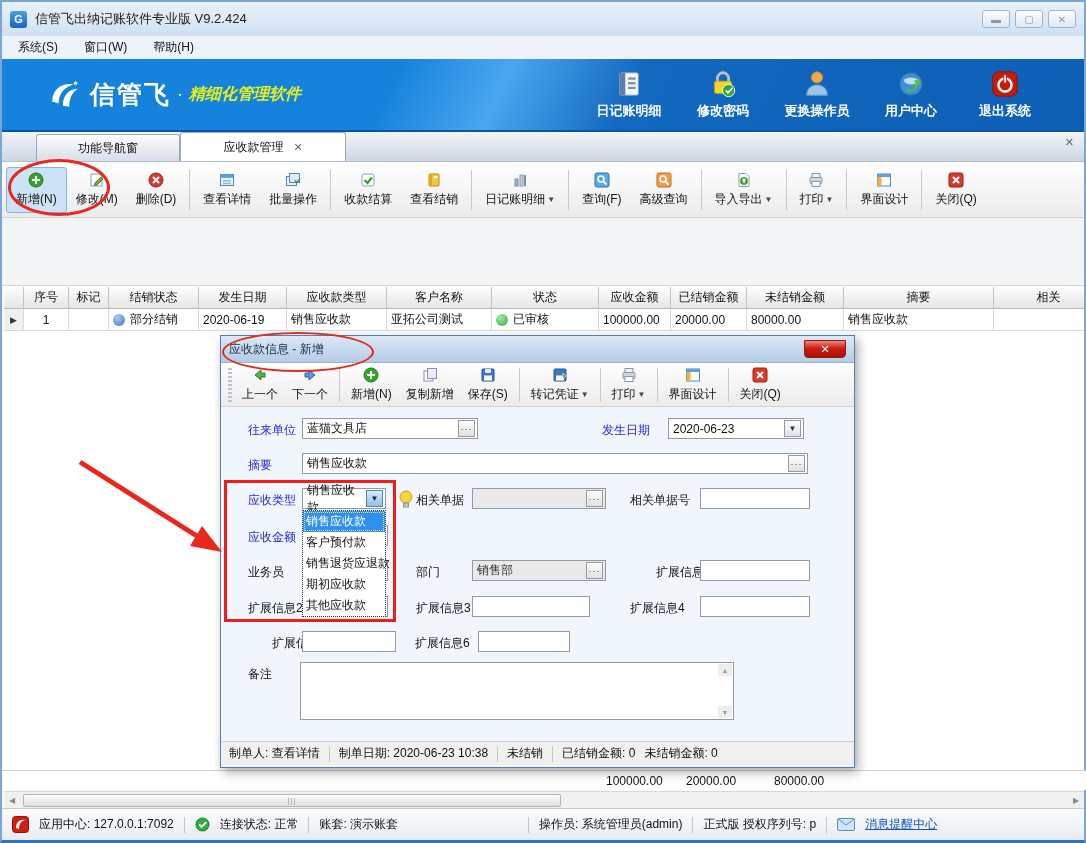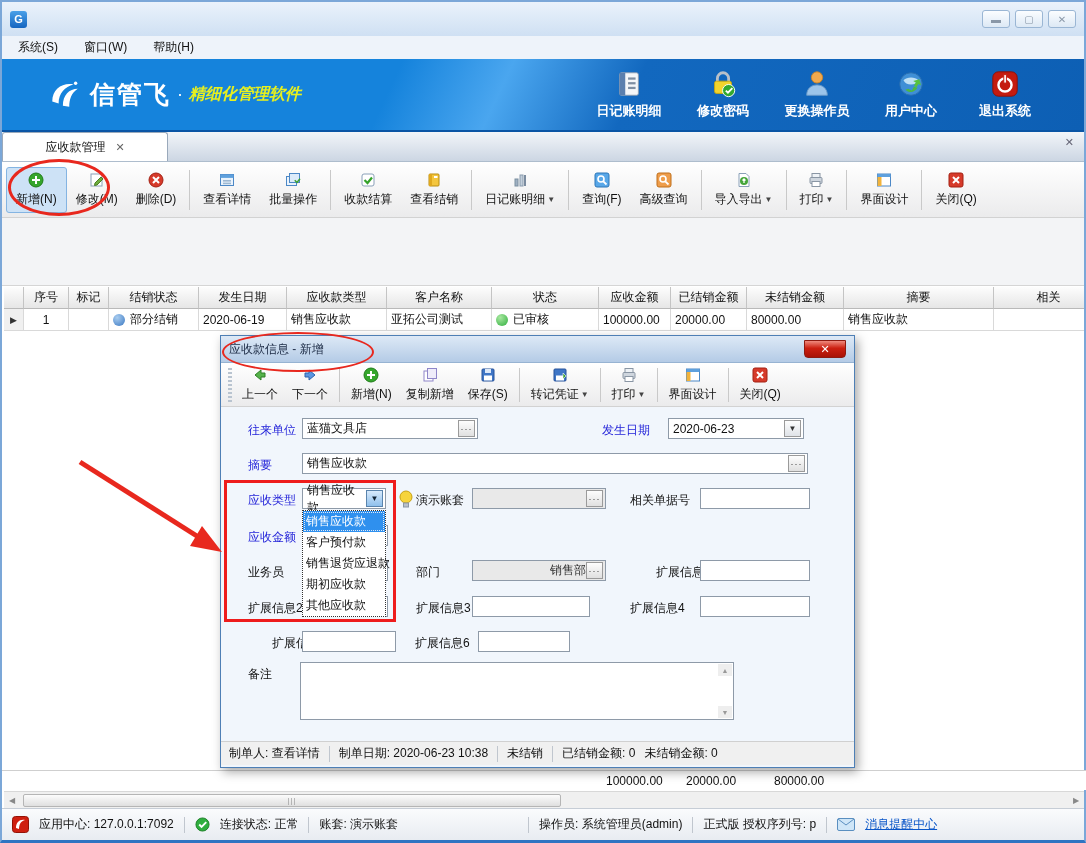--- a/index.html
+++ b/index.html
@@ -119,21 +119,21 @@
   #dlg-toolbar { height:44px; background:linear-gradient(#ffffff,#ebebec); border-bottom:1px solid #d2d2d2;
     display:flex; align-items:center; padding:0 4px; }
   #dlg-toolbar .vsep { height:34px; }
   #dlg-toolbar .tbtn { padding:3px 7px; }
   .grip { width:4px; height:34px; margin:0 3px;
     background:repeating-linear-gradient(#b9c4d0 0 2px, transparent 2px 4px); }
   #dlg-status { position:absolute; left:0; bottom:2px; width:100%; height:24px; background:#f0f0f0;
     border-top:1px solid #d0d0d0; display:flex; align-items:center; gap:9px; padding:0 8px; font-size:12px; }
   .lblue { color:#1f1fd8; }
   .lbl-k { font-size:12px; }
-  .gray .val { color:#333;text-align:right; } .gray { background:#e9e9e9; }
+  .gray .val { color:#333; } .gray { background:#e9e9e9; }
   .cmbb-blue { width:17px; height:17px; margin-right:-2px; border:1px solid #5a84ad;
     background:linear-gradient(#d8eafc,#8fc0ec); font-size:8px; color:#123;
     display:flex; align-items:center; justify-content:center; }
   #type-list { position:absolute; left:300px; top:508px; width:84px; z-index:30;
     background:#fff; border:1px dotted #333; }
   .opt { height:21px; display:flex; align-items:center; padding:0 3px; font-size:12px; white-space:nowrap; }
   .opt.sel { background:#2f90ee; color:#fff; outline:1px dotted #dfe8f5; outline-offset:-2px; }
   #remark-box { position:absolute; left:298px; top:660px; width:434px; height:58px;
     background:#fff; border:1px solid #8e9aa8; }
   .tscroll { position:absolute; right:1px; width:14px; height:12px; background:#eee;
@@ -147,20 +147,21 @@
     font-size:15px; line-height:1.85; z-index:40; }
   #ann-arrow { position:absolute; left:60px; top:440px; z-index:40; pointer-events:none; }
 </style>
 </head>
 <body>
 
 <div id="win">
 
   <div id="titlebar" class="abs">
     <span class="appicon">G</span>
+    <span class="title">信管飞出纳记账软件专业版  V9.2.424</span>
     <span class="winbtns">
       <span class="winbtn">▬</span>
       <span class="winbtn">▢</span>
       <span class="winbtn">✕</span>
     </span>
   </div>
 
   <div id="menubar" class="abs">
     <span class="menuitem">系统(S)</span>
     <span class="menuitem">窗口(W)</span>
@@ -219,20 +220,23 @@
             <rect x="3" y="3" width="26" height="26" rx="6" fill="#c41b0f" stroke="#8e0f06"></rect>
             <circle cx="16" cy="17" r="7" fill="none" stroke="#fff" stroke-width="2.6"></circle>
             <rect x="14.7" y="6" width="2.8" height="9" fill="#fff" stroke="#c41b0f"></rect>
           </svg>
         <span>退出系统</span>
       </div>
     </div>
   </div>
 
   <div id="tabstrip" class="abs">
+    <div class="tab" id="tab-nav">
+      <span>功能导航窗</span>
+    </div>
     <div class="tab" id="tab-cur">
       <span>应收款管理</span>
       <span class="tabx">✕</span>
     </div>
     <span id="strip-x">✕</span>
   </div>
 
   <div id="toolbar" class="abs">
     <div class="tbtn hl">
       <svg class="ic16" viewBox="0 0 16 16">
@@ -607,21 +611,21 @@
 
   <span class="abs lblue lbl-k" style="left:246px; top:490px; z-index:21;">应收类型</span>
   <div class="abs inp" style="left:300px; top:486px; width:84px; z-index:21;">
     <span class="val">销售应收款</span>
       <span class="cmbb-blue">▼</span>
   </div>
   <svg class="abs" style="left:396px; top:488px; width:16px; height:18px; z-index:21;" viewBox="0 0 16 18">
     <circle cx="8" cy="7" r="6" fill="#f6d43c" stroke="#c9a213"></circle>
       <rect x="5.5" y="13" width="5" height="4" fill="#b9c0c9" stroke="#8a96a4"></rect>
   </svg>
-  <span class="abs lbl-k" style="left:414px; top:490px; z-index:21;">演示账套</span>
+  <span class="abs lbl-k" style="left:414px; top:490px; z-index:21;">相关单据</span>
   <div class="abs inp gray" style="left:470px; top:486px; width:134px; z-index:21;">
     <span class="val"></span>
       <span class="ellb">···</span>
   </div>
   <span class="abs lbl-k" style="left:628px; top:490px; z-index:21;">相关单据号</span>
   <div class="abs inp" style="left:698px; top:486px; width:110px; z-index:21;">
       <span class="val"></span>
     </div>
 
   <span class="abs lblue lbl-k" style="left:246px; top:527px; z-index:21;">应收金额</span>

